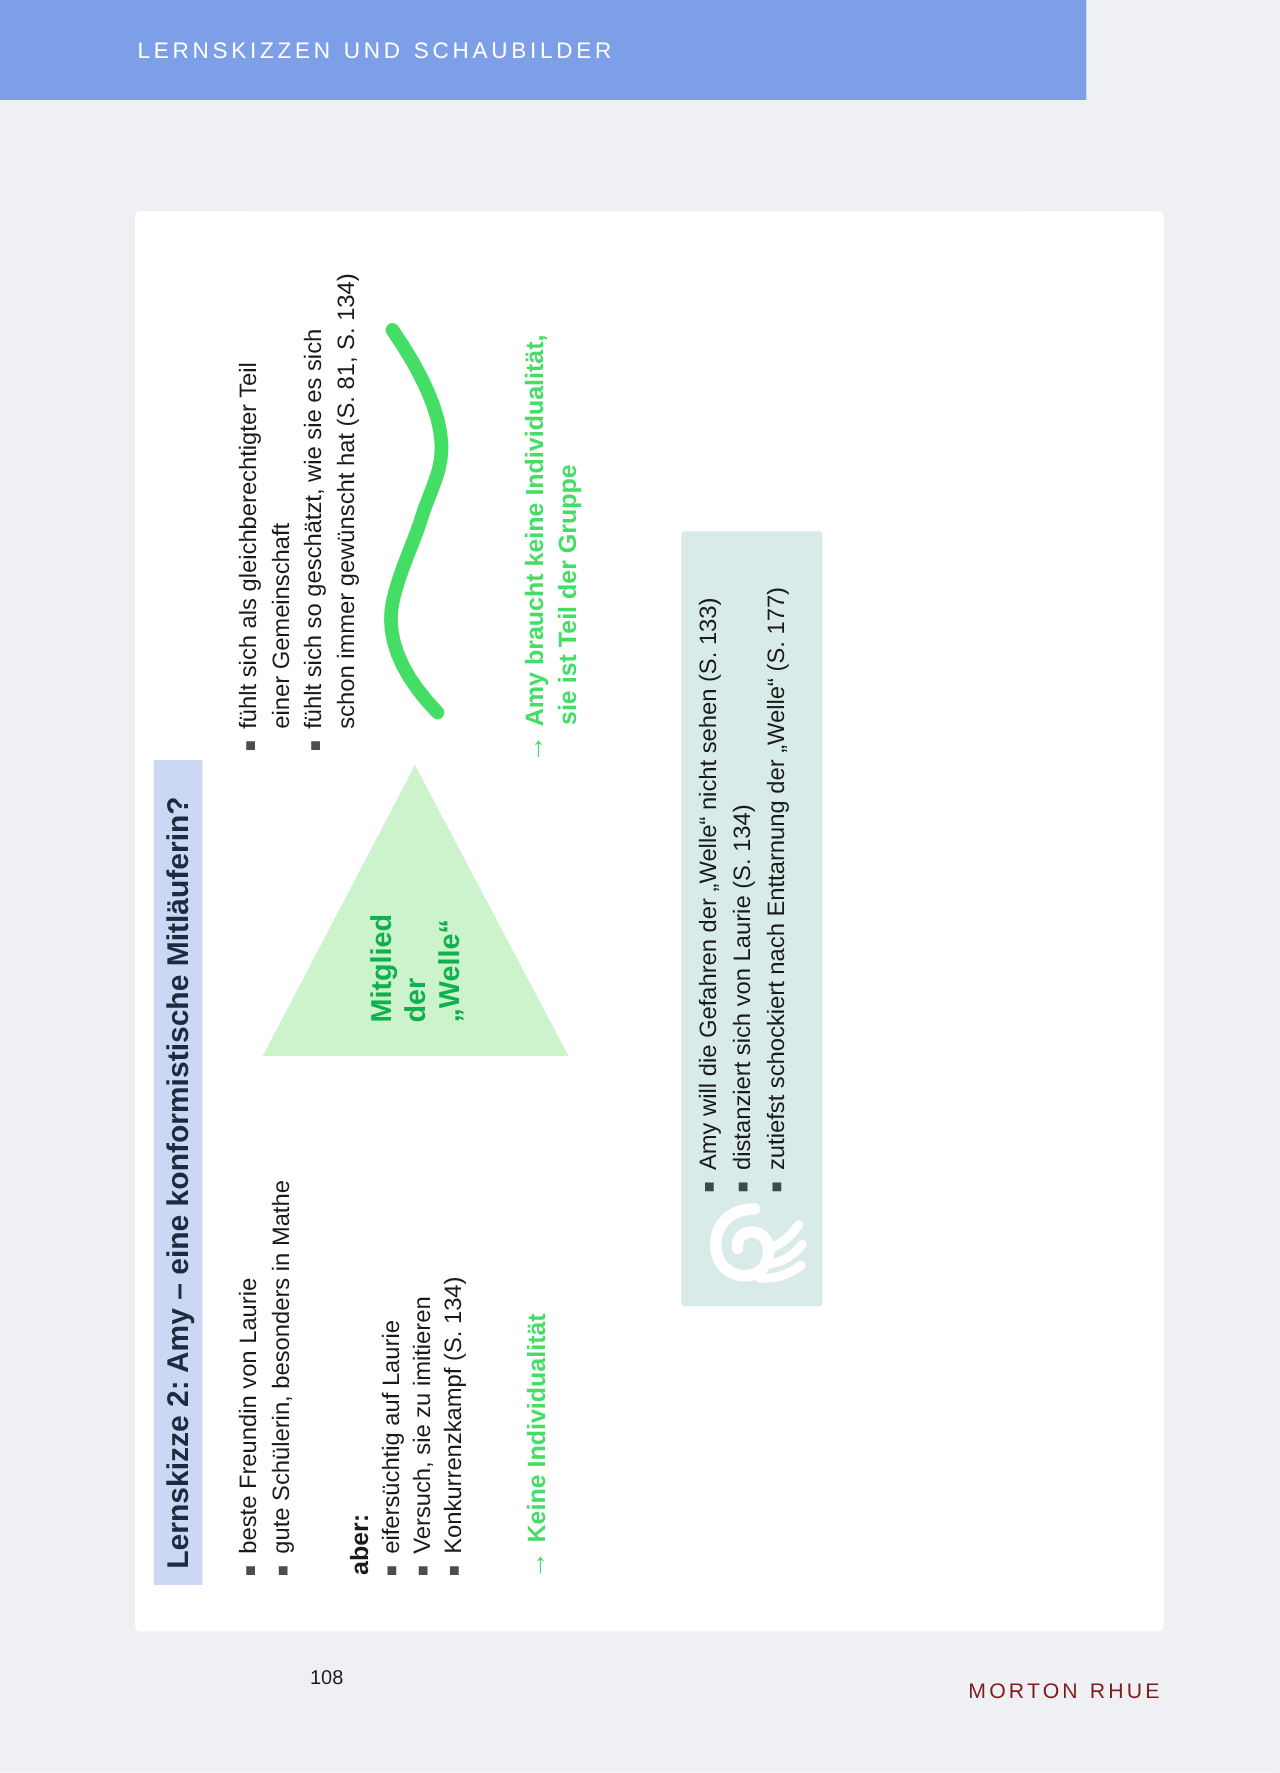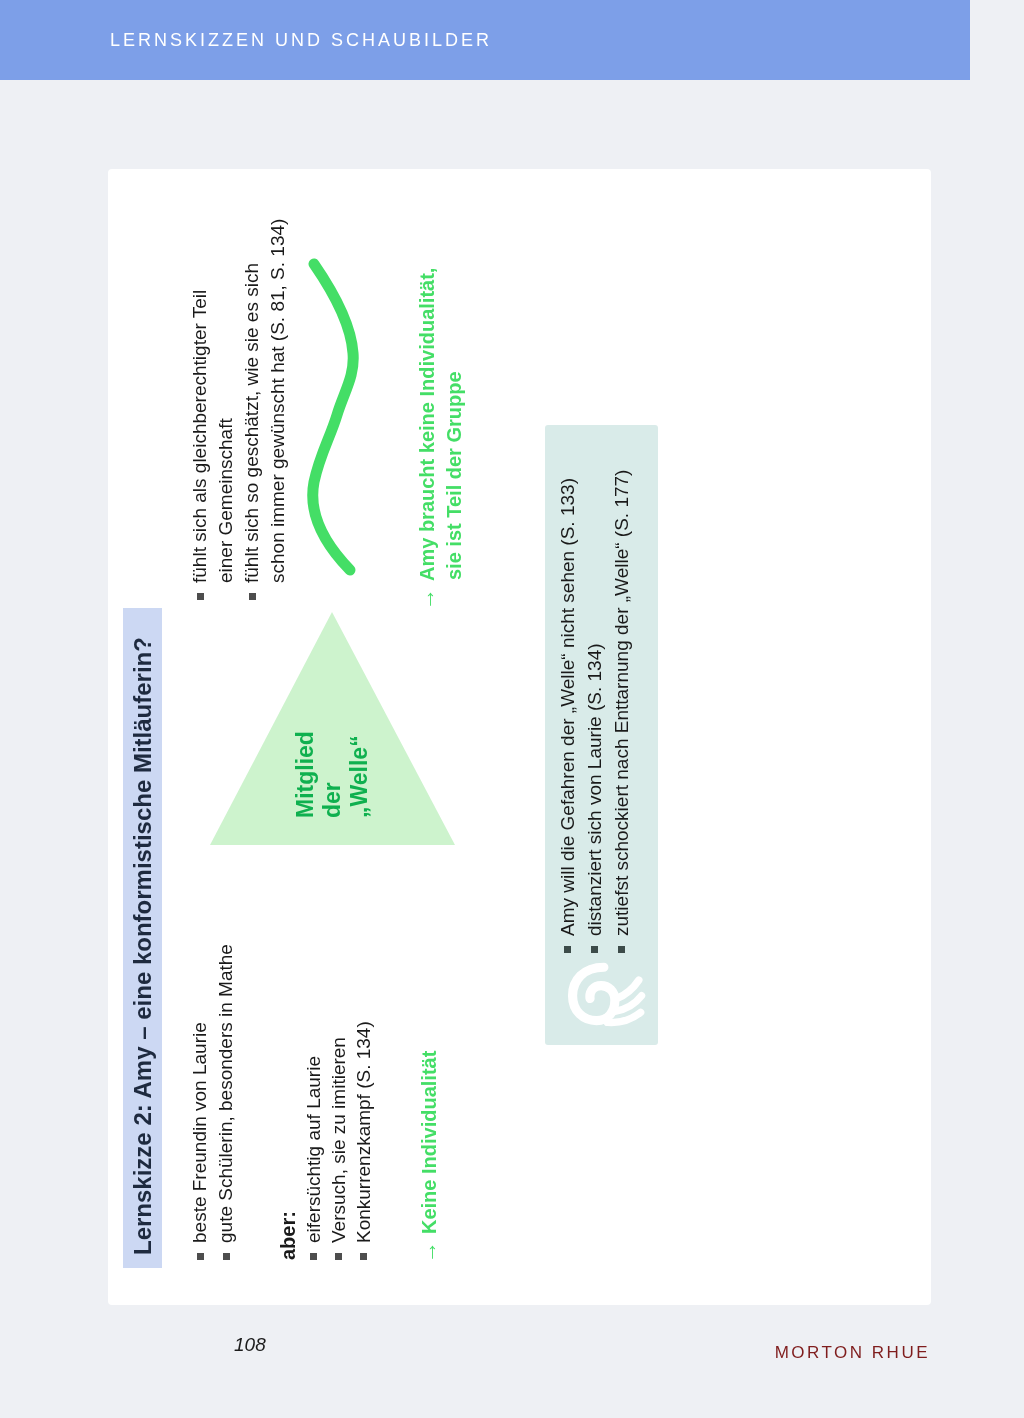--- a/index.html
+++ b/index.html
@@ -4,21 +4,21 @@
 <style>
   html,body{margin:0;padding:0;}
   body{
     width:1024px;height:1418px;position:relative;overflow:hidden;
     background:#eef0f4;
     font-family:"Liberation Sans","DejaVu Sans",sans-serif;
     color:#1a1a1a;
   }
   
   .banner{
-    position:absolute;left:0;top:0;width:970px;height:80px;
+    position:absolute;left:0;top:0;width:869px;height:80px;
     background:#7d9fe8;
   }
   .banner-label{
     position:absolute;left:110px;top:0;line-height:80px;
     color:#ffffff;font-size:18px;letter-spacing:3px;font-weight:normal;
   }
   
   .sheet{
     position:absolute;left:108px;top:169px;width:823px;height:1136px;
     background:#ffffff;border-radius:4px;
@@ -65,22 +65,22 @@
   }
   .tealbox .list{left:92px;top:9px;}
   .tealbox .li{height:27px;}
   .tealbox .sq{background:#3c4b49;}
   .waveicon{
     position:absolute;left:6px;top:10px;width:92px;height:94px;
     transform:rotate(90deg);
   }
   
   .pagenum{
-    position:absolute;left:234px;top:1334px;
-    font-size:19px;color:#1c1c1c;font-style:italic;
+    position:absolute;left:248px;top:1334px;
+    font-size:16px;color:#1c1c1c;
   }
   .author{
     position:absolute;left:650px;top:1343px;width:280px;text-align:right;
     font-size:17px;letter-spacing:2.5px;color:#7f1d1d;
   }
 </style>
 </head>
 <body>
 
 <div class="page">

